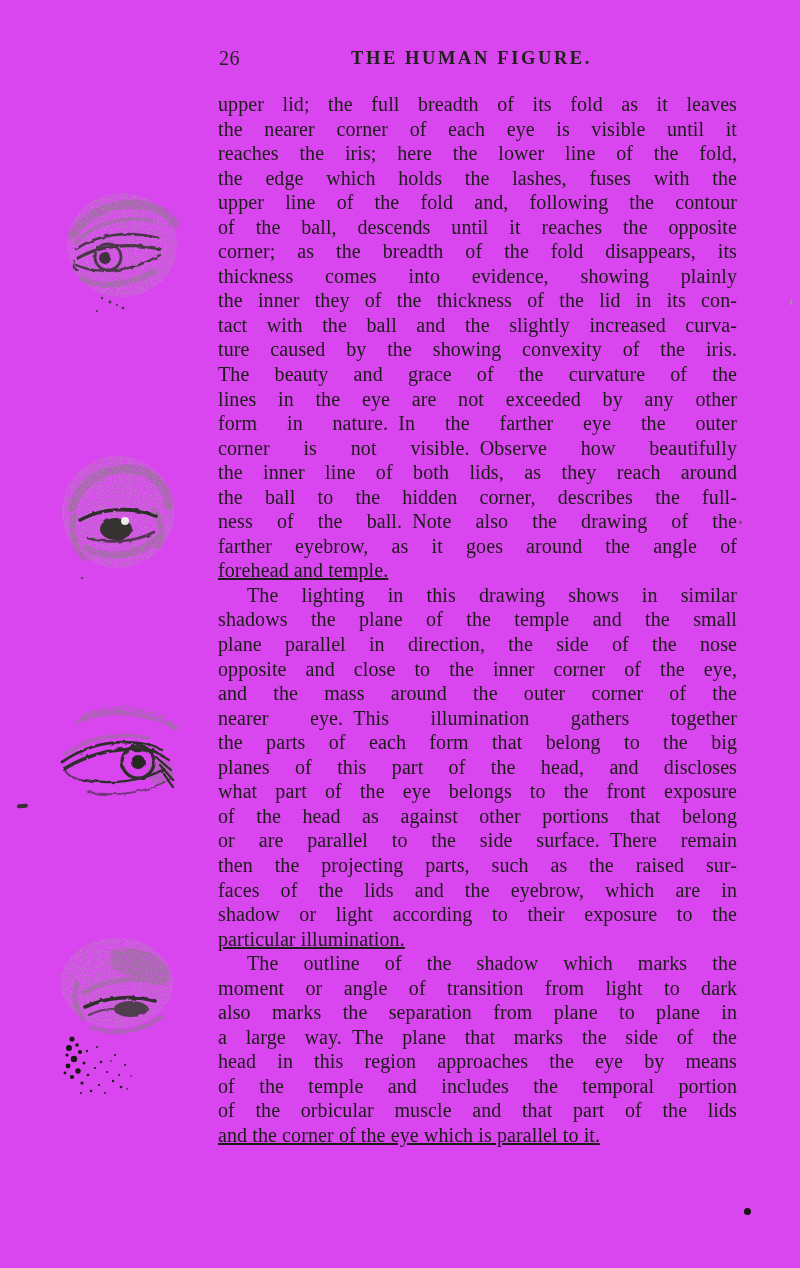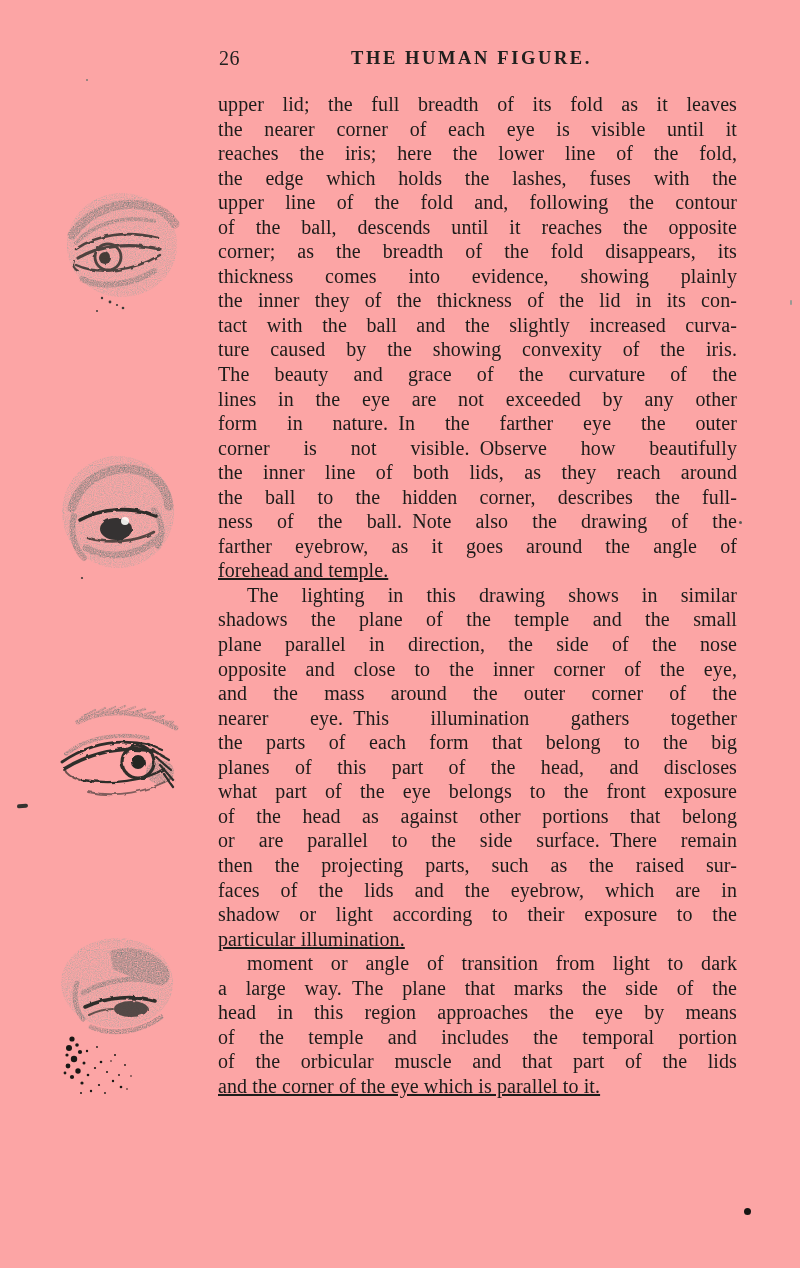--- a/index.html
+++ b/index.html
@@ -1,18 +1,18 @@
 <!DOCTYPE html>
 <html><head>
 <meta charset="utf-8">
 <style>
   html,body{margin:0;padding:0;background:#e8e8e4;}
   .page{
     position:relative;width:800px;height:1268px;margin:0 auto;
-    background:#fca5a5;overflow:hidden;
+    background:#d946ef;overflow:hidden;
     font-family:"Liberation Serif", serif;color:#1d1c1a;
   }
   .page-header{position:absolute;top:47px;left:0;width:800px;height:26px;}
   .page-number{
     position:absolute;left:219px;top:0;font-size:20px;color:#222120;
     letter-spacing:.5px;
   }
   .page-title{
     position:absolute;left:351px;top:1px;font-size:18.5px;font-weight:700;
     letter-spacing:2.6px;color:#21201e;white-space:nowrap;
@@ -97,21 +97,23 @@
         <div class="line">planes of this part of the head, and discloses</div>
         <div class="line">what part of the eye belongs to the front exposure</div>
         <div class="line">of the head as against other portions that belong</div>
         <div class="line">or are parallel to the side surface. There remain</div>
         <div class="line">then the projecting parts, such as the raised sur-</div>
         <div class="line">faces of the lids and the eyebrow, which are in</div>
         <div class="line">shadow or light according to their exposure to the</div>
         <div class="line end">particular illumination.</div>
       </div>
       <div class="paragraph indent">
+        <div class="line">The outline of the shadow which marks the</div>
         <div class="line">moment or angle of transition from light to dark</div>
+        <div class="line">also marks the separation from plane to plane in</div>
         <div class="line">a large way. The plane that marks the side of the</div>
         <div class="line">head in this region approaches the eye by means</div>
         <div class="line">of the temple and includes the temporal portion</div>
         <div class="line">of the orbicular muscle and that part of the lids</div>
         <div class="line end">and the corner of the eye which is parallel to it.</div>
       </div>
     </main>
 
   <svg class="sketch" style="left:62px;top:185px" width="123" height="133" viewBox="0 0 123 133">
     <g filter="url(#grainLight)">

